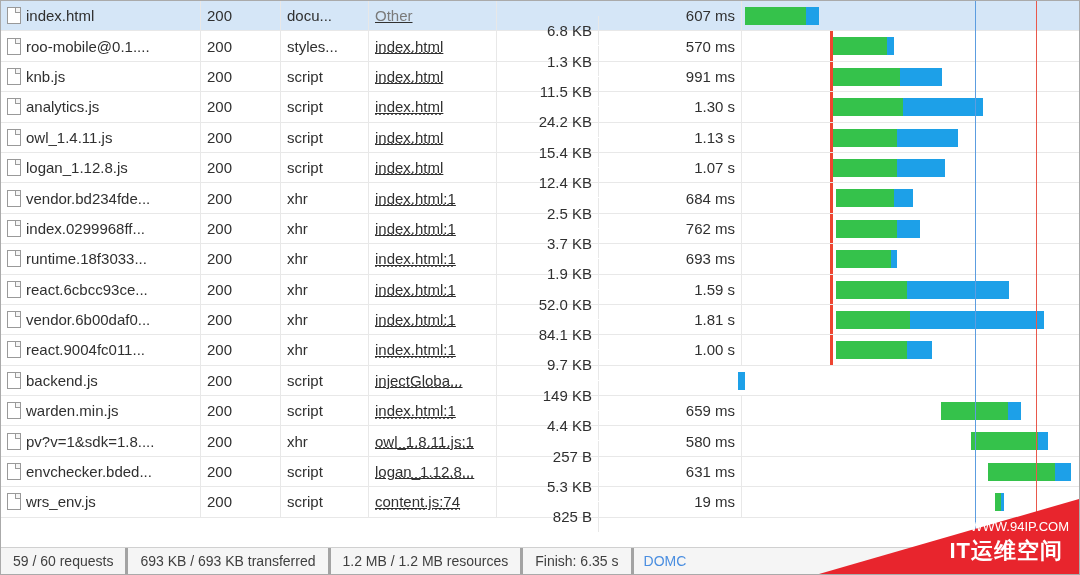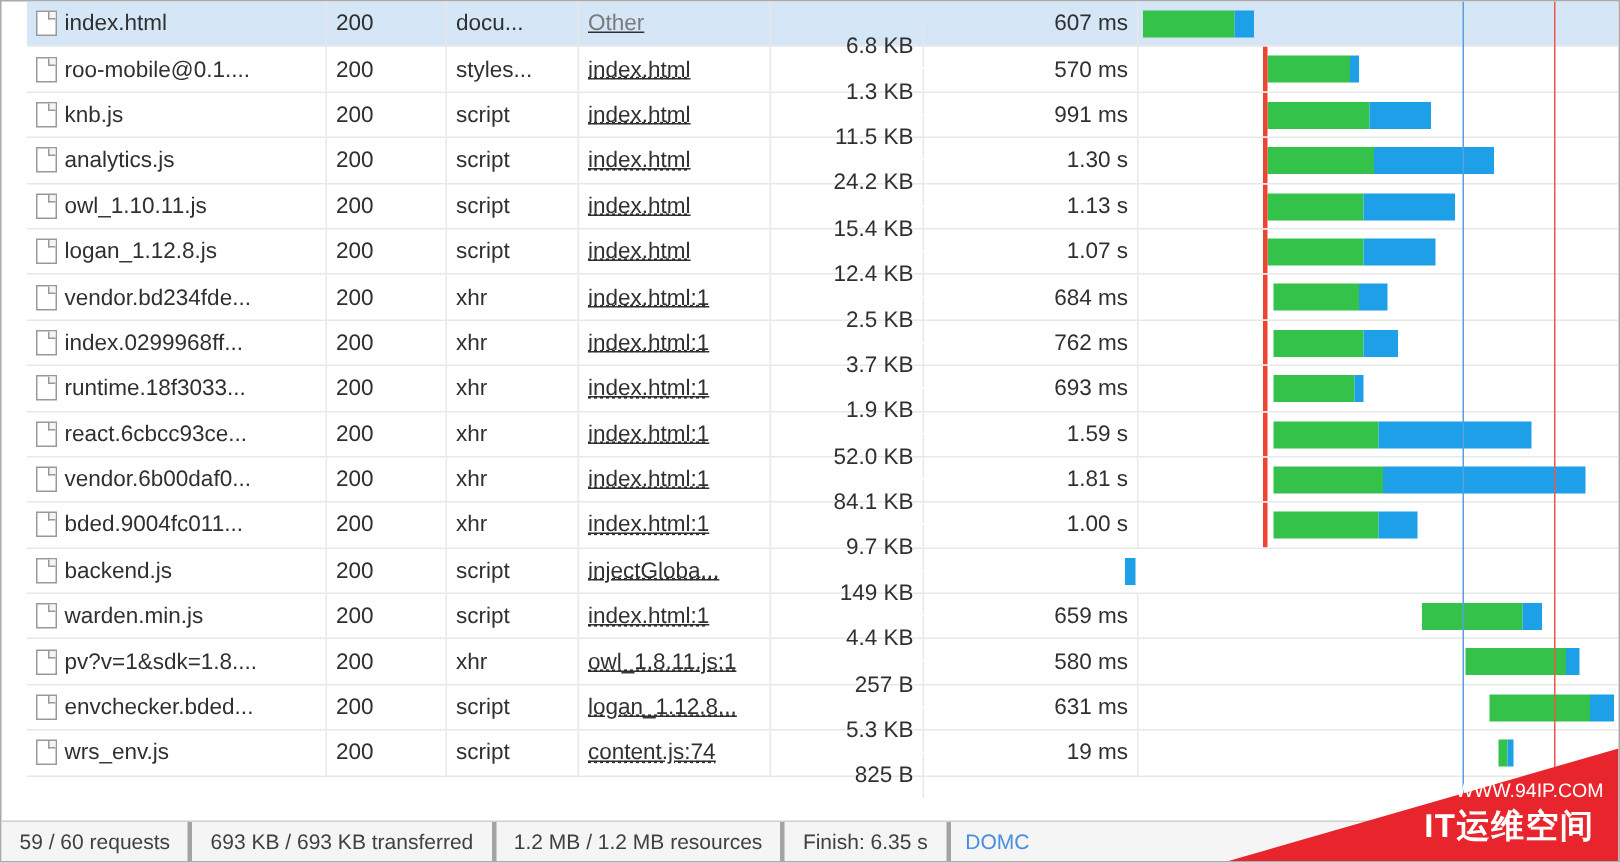--- a/index.html
+++ b/index.html
@@ -10,21 +10,20 @@
     background: #fff;
     width: 1080px;
     height: 575px;
     overflow: hidden;
     border: 1px solid #aaa;
     position: relative;
   }
   .table {
     width: 100%;
     border-collapse: collapse;
-    padding-left: 17px;
   }
   .row {
     display: flex;
     height: 30.4px;
     align-items: center;
     border-bottom: 1px solid #e8e8e8;
   }
   .row.selected {
     background: #d5e6f7;
   }
@@ -271,21 +270,21 @@
           <div class="bar" style="left: 27%;">
             <div class="bar-seg bar-green" style="width: 70.4px;"></div>
             <div class="bar-seg bar-blue" style="width: 80px;"></div>
           </div>
         </div>
       </div>
     </div>
     <div class="row">
       <div class="cell name">
         <span class="file-icon"></span>
-        <span>owl_1.10.11.js</span>
+        <span>owl_1.4.11.js</span>
       </div>
       <div class="cell status">200</div>
       <div class="cell type">script</div>
       <div class="cell initiator">
         <span class="initiator-link">index.html</span>
       </div>
       <div class="cell size">15.4 KB</div>
       <div class="cell time">1.13 s</div>
       <div class="cell waterfall">
         <div class="bar-container">
@@ -425,21 +424,21 @@
           <div class="bar" style="left: 28%;">
             <div class="bar-seg bar-green" style="width: 73.6px;"></div>
             <div class="bar-seg bar-blue" style="width: 134.4px;"></div>
           </div>
         </div>
       </div>
     </div>
     <div class="row">
       <div class="cell name">
         <span class="file-icon"></span>
-        <span>bded.9004fc011...</span>
+        <span>react.9004fc011...</span>
       </div>
       <div class="cell status">200</div>
       <div class="cell type">xhr</div>
       <div class="cell initiator">
         <span class="initiator-link">index.html:1</span>
       </div>
       <div class="cell size">9.7 KB</div>
       <div class="cell time">1.00 s</div>
       <div class="cell waterfall">
         <div class="bar-container">

